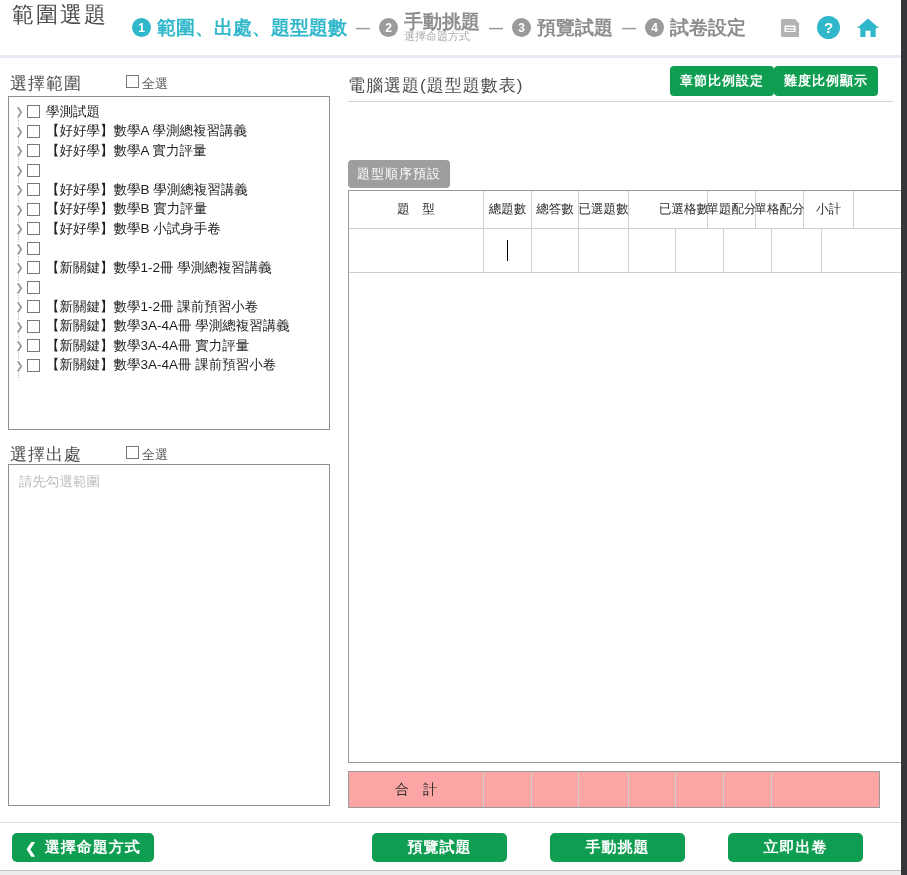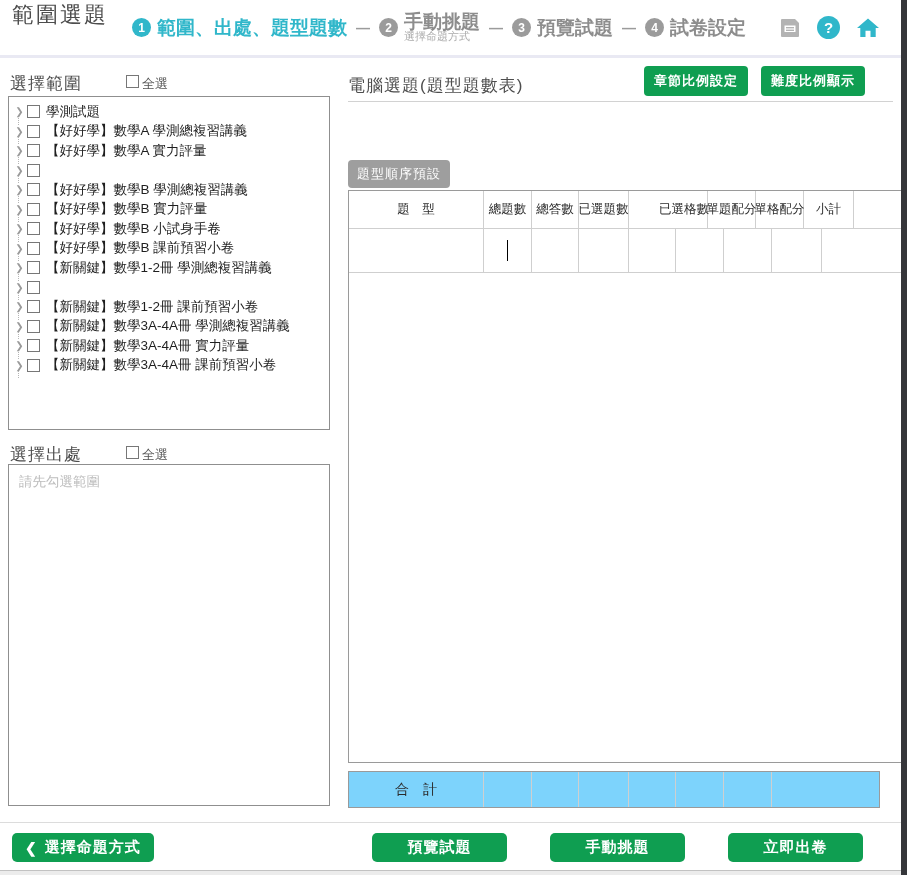--- a/index.html
+++ b/index.html
@@ -45,41 +45,41 @@
   .source-box { top:464px; height:342px; }
   .tree-item { height:19.5px; display:flex; align-items:center; padding-left:4px; font-size:13.5px;
                color:#1f1f1f; position:relative; cursor:pointer; white-space:nowrap; }
   .tree-chevron { color:#9a9a9a; font-size:10px; width:13px; flex:none; text-align:center; }
   .tree-guide { position:absolute; left:9px; bottom:-3px; height:7px; border-left:1px dotted #b5b5b5; }
   .tree-cbx { margin:0 6px 0 1px; cursor:pointer; }
   .placeholder-text { color:#bdbdbd; font-size:13.5px; padding:8px 10px; }
 
   
   .main-title { position:absolute; left:348px; top:74px; font-size:17px; color:#4d4d4d; letter-spacing:1px; }
-  .ratio-buttons { position:absolute; right:42px; top:66px; display:flex; gap:13px; }
+  .ratio-buttons { position:absolute; right:29px; top:66px; display:flex; gap:0; }
   .green-btn { background:var(--green); color:#fff; font-size:13px; font-weight:bold; border:none;
                padding:6px 10px; border-radius:4px; cursor:pointer; letter-spacing:1px; white-space:nowrap; }
   .main-divider { position:absolute; left:348px; top:101px; width:545px; border-top:1px solid #d2d2d2; }
   .type-order-btn { position:absolute; left:348px; top:160px; background:#9e9e9e; color:#fff; font-size:13px;
                     border:none; padding:5px 9px; border-radius:4px; cursor:pointer; letter-spacing:1px; }
 
   .main-table { position:absolute; left:348px; top:190px; width:628px; border:1px solid #9a9a9a; background:#fff; }
   .t-row { display:flex; }
   .t-cell { display:flex; align-items:center; justify-content:center; border-right:1px solid #cfcfcf;
             font-size:12.5px; color:#2b2b2b; white-space:nowrap; overflow:visible; flex:none; }
   .t-cell:last-child { border-right:none; flex:1; }
   .t-head { height:38px; border-bottom:1px solid #cfcfcf; }
   .t-body { height:44px; border-bottom:1px solid #cfcfcf; }
   .t-body .t-cell { cursor:text; }
   .t-filler { height:489px; }
   .caret { width:1.5px; height:21px; background:#000; animation:blink 1s steps(1) infinite; }
   @keyframes blink { 50% { opacity:0; } }
 
   .total-table { position:absolute; left:348px; top:771px; width:532px; height:37px; border:1px solid #9a9a9a;
-                 display:flex; background:#7dd3fc; }
+                 display:flex; background:#fca5a5; }
   .total-table .t-cell { font-size:14px; height:100%; }
 
   
   .bottom-bar { position:absolute; left:0; top:822px; width:901px; height:48px; background:#fff;
                 border-top:1px solid #dcdcdc; }
   .bar-btn { position:absolute; top:10px; height:29px; background:var(--green); color:#fff; border:none;
              border-radius:5px; font-size:15px; font-weight:bold; cursor:pointer; letter-spacing:1px;
              display:flex; align-items:center; justify-content:center; }
   .back-btn { left:12px; padding:0 13px; }
   .back-chevron { font-size:14px; margin-right:7px; font-weight:bold; }
@@ -189,21 +189,20 @@
     <div class="tree-item">
       <span class="tree-chevron">❯</span>
       <span class="tree-guide"></span>
       <span class="cbx tree-cbx"></span>
       <span>【好好學】數學B 小試身手卷</span>
     </div>
     <div class="tree-item">
       <span class="tree-chevron">❯</span>
       <span class="tree-guide"></span>
       <span class="cbx tree-cbx"></span>
-      <span>【好好學】數學B 課前預習小卷</span>
     </div>
     <div class="tree-item">
       <span class="tree-chevron">❯</span>
       <span class="tree-guide"></span>
       <span class="cbx tree-cbx"></span>
       <span>【新關鍵】數學1-2冊 學測總複習講義</span>
     </div>
     <div class="tree-item">
       <span class="tree-chevron">❯</span>
       <span class="tree-guide"></span>

